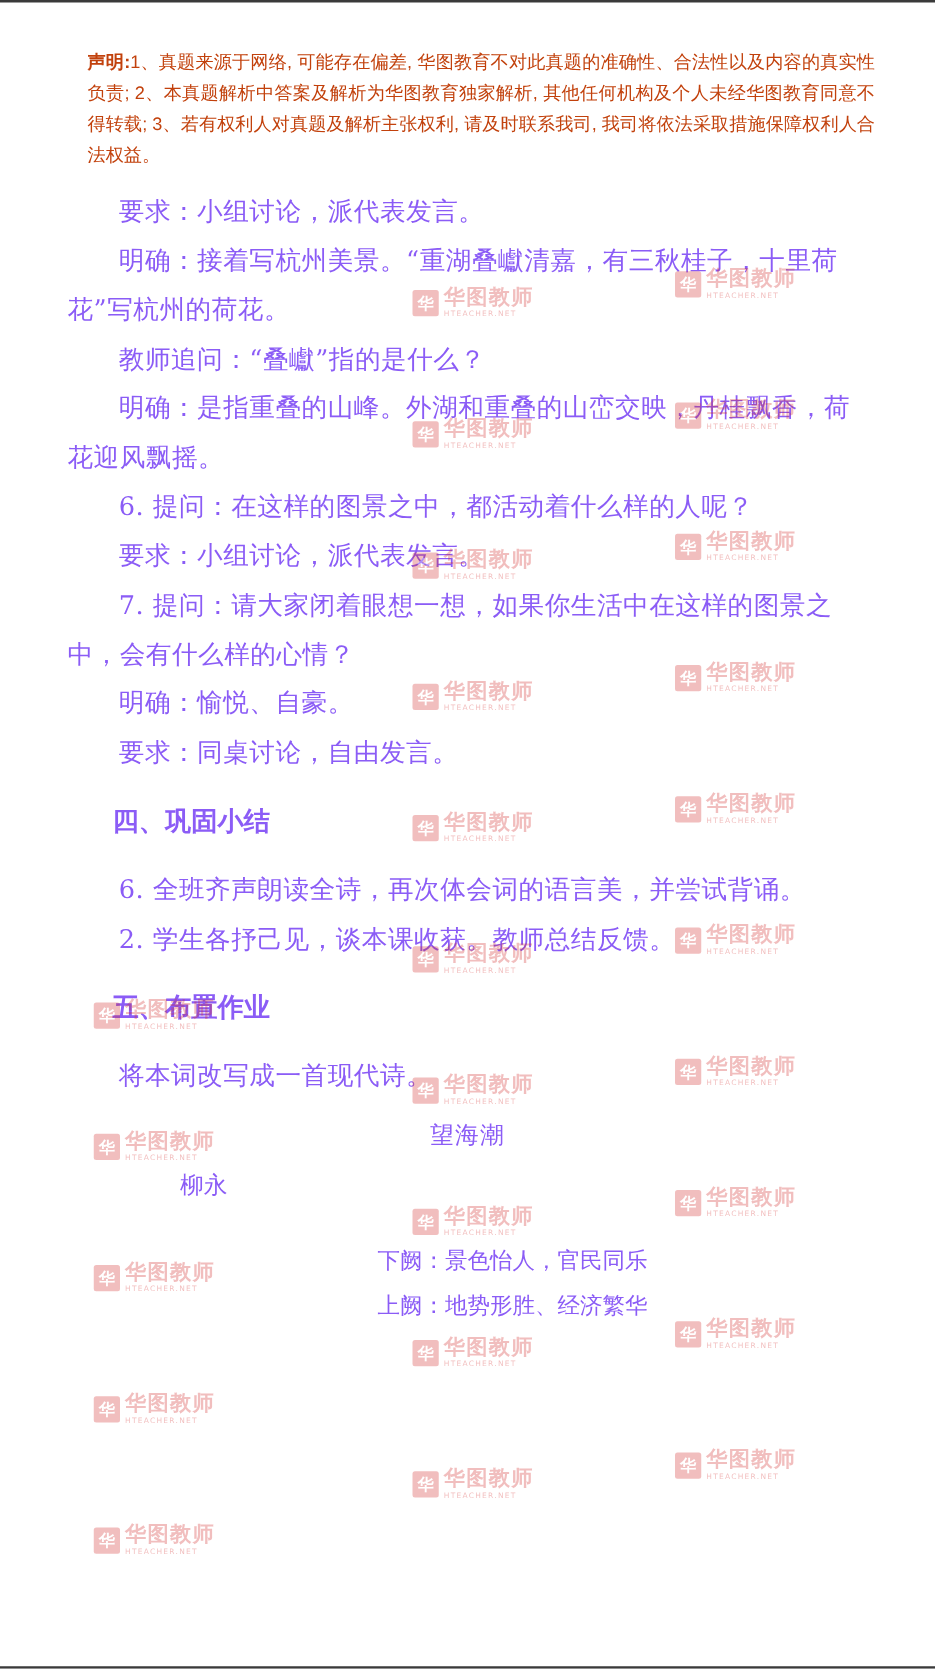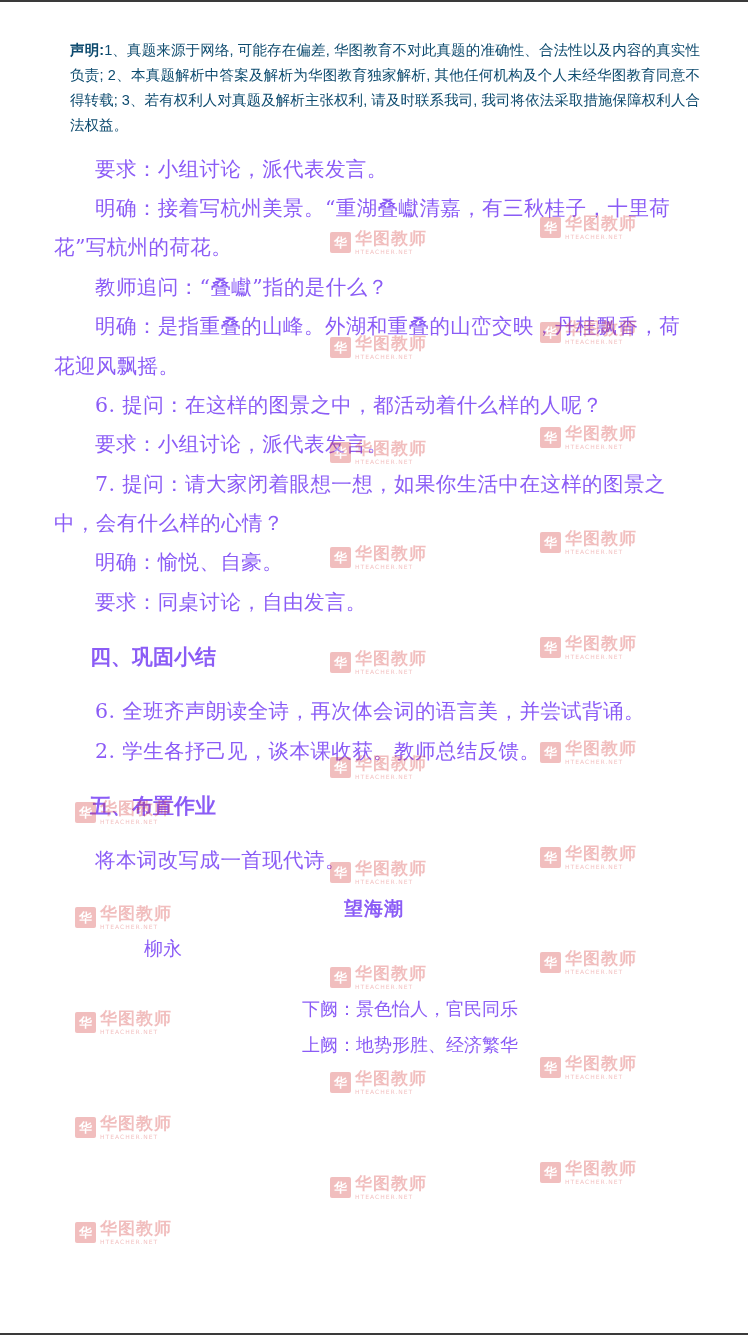--- a/index.html
+++ b/index.html
@@ -27,21 +27,21 @@
     left: 0;
     width: 748px;
     height: 2px;
     background: #3a3a3a;
   }
   .border-top { top: 0; }
   .border-bottom { bottom: 0; }
 
   
   .disclaimer {
-    color: #0c4a6e;
+    color: #c2410c;
     font-size: 14.5px;
     line-height: 1.72;
     text-align: justify;
     padding: 8px 20px 2px 42px;
     font-family: "Liberation Sans", sans-serif;
     letter-spacing: 0px;
   }
   .disclaimer b {
     font-weight: bold;
   }
@@ -76,21 +76,21 @@
     font-family: "DejaVu Serif", serif;
   }
   .board {
     margin-top: 8px;
     font-family: "DejaVu Serif", serif;
   }
   .board-title {
     text-align: center;
     font-size: 19px;
     line-height: 2.1;
-    font-weight: bold;
+    font-weight: normal;
     letter-spacing: 1px;
   }
   .board-author {
     text-align: left;
     font-size: 19px;
     line-height: 2.1;
     padding-left: 90px;
   }
   .board-lines {
     margin-top: 22px;

